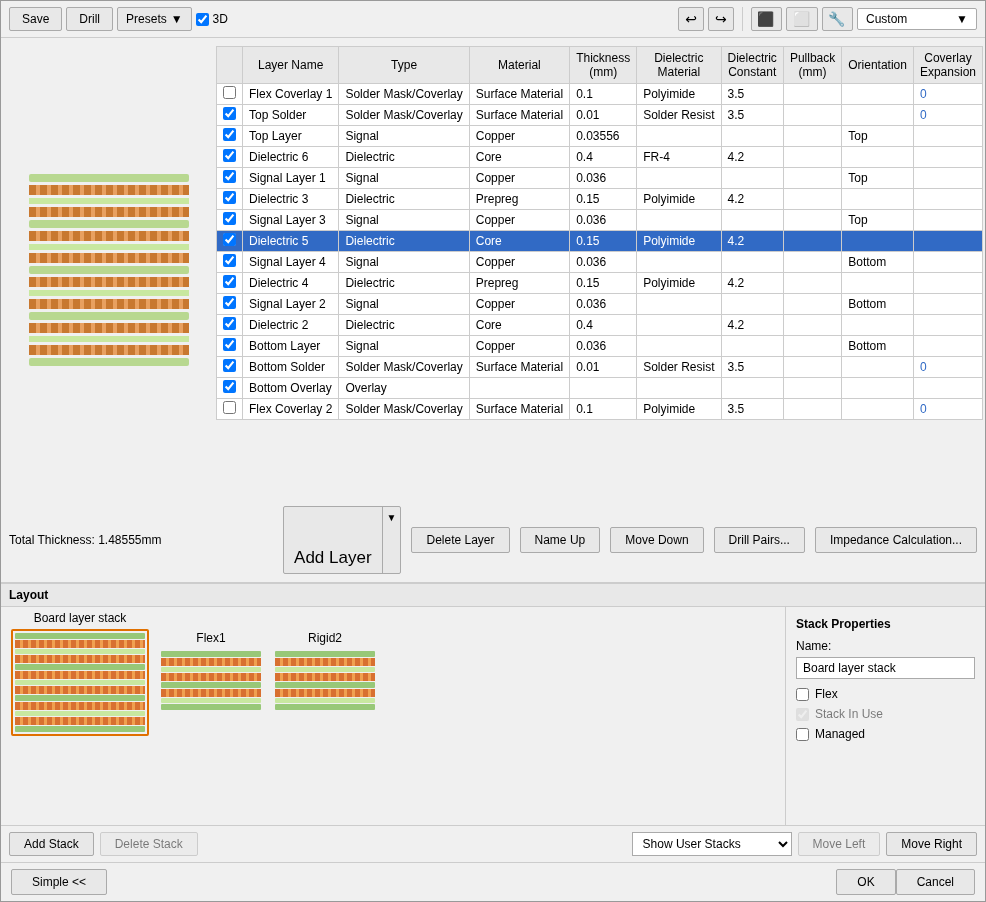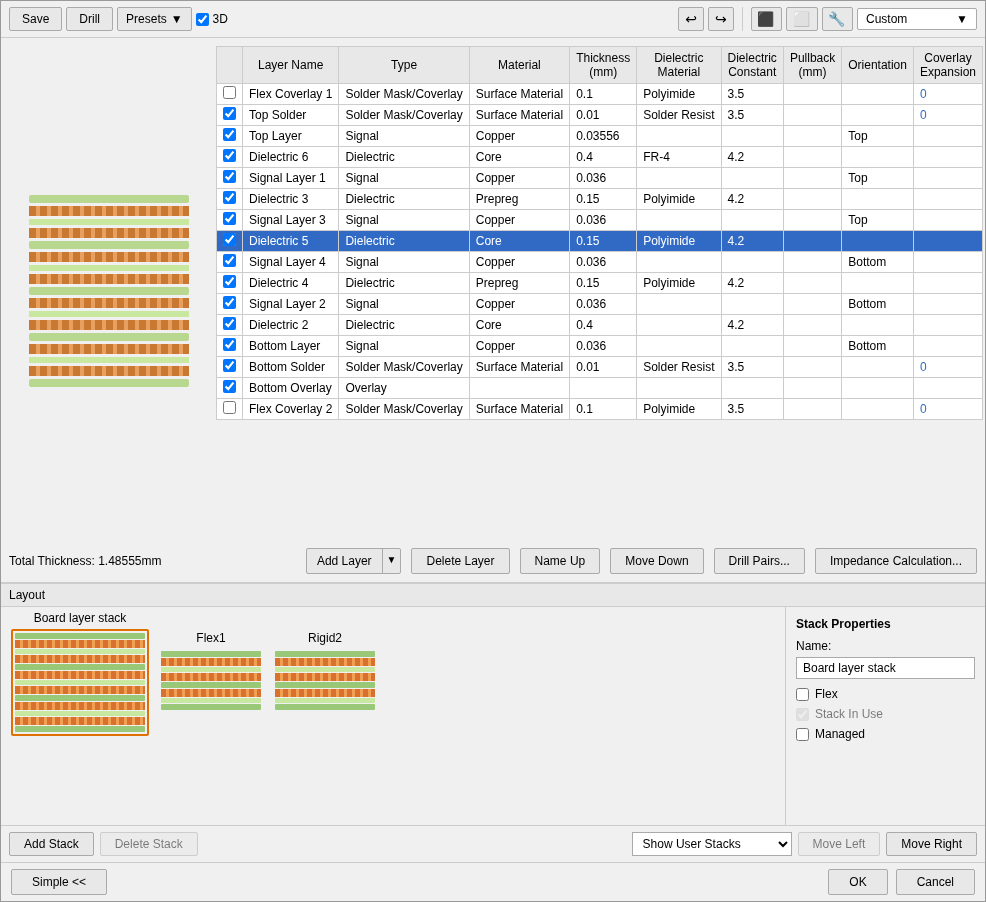--- a/index.html
+++ b/index.html
@@ -368,34 +368,34 @@
       <td><span style="color:#316ac5;">0</span></td>
     </tr>
             </tbody>
         </table>
       </div>
     </div>
 
     <div class="action-buttons">
       <span style="margin-right:auto; font-size:12px;">Total Thickness: 1.48555mm</span>
       <div style="display:flex; border:1px solid #aaa; border-radius:2px; overflow:hidden; background:#e8e8e8; cursor:pointer;">
-        <span style="padding:5px 10px; font-size:12px;">Add Layer</span>
+        <span style="padding:5px 10px; font-size:17px;margin-top:36px;">Add Layer</span>
         <span style="padding:5px 4px; border-left:1px solid #aaa; font-size:10px;">▼</span>
       </div>
       <button class="action-btn">Delete Layer</button>
       <button class="action-btn">Name Up</button>
       <button class="action-btn">Move Down</button>
       <button class="action-btn">Drill Pairs...</button>
       <button class="action-btn">Impedance Calculation...</button>
     </div>
   </div>
 
   <div class="bottom-section">
     <div style="display:flex; align-items:center; padding:4px 8px; background:#e8e8e8; border-top:1px solid #ccc; border-bottom:1px solid #ccc;">
-      <span style="font-weight:normal; font-size:12px;">Layout</span>
+      <span style="font-weight:bold; font-size:12px;">Layout</span>
     </div>
 
     <div class="layout-stack-area">
 
       <div class="stack-panel">
         <div class="stack-items">
 
           <div class="stack-item">
             <div class="stack-item-label">Board layer stack</div>
             <div class="stack-box">
@@ -477,18 +477,18 @@
       <select class="show-stacks-select">
         <option>Show User Stacks</option>
       </select>
       <button class="bottom-btn bottom-btn-disabled">Move Left</button>
       <button class="bottom-btn">Move Right</button>
     </div>
   </div>
 
   <div class="footer">
     <button class="footer-btn">Simple &lt;&lt;</button>
-    <div style="display:flex; gap:8px;">
+    <div style="display:flex; gap:0;">
       <button class="footer-btn">OK</button>
       <button class="footer-btn">Cancel</button>
     </div>
   </div>
 </div>
 
 </body></html>

